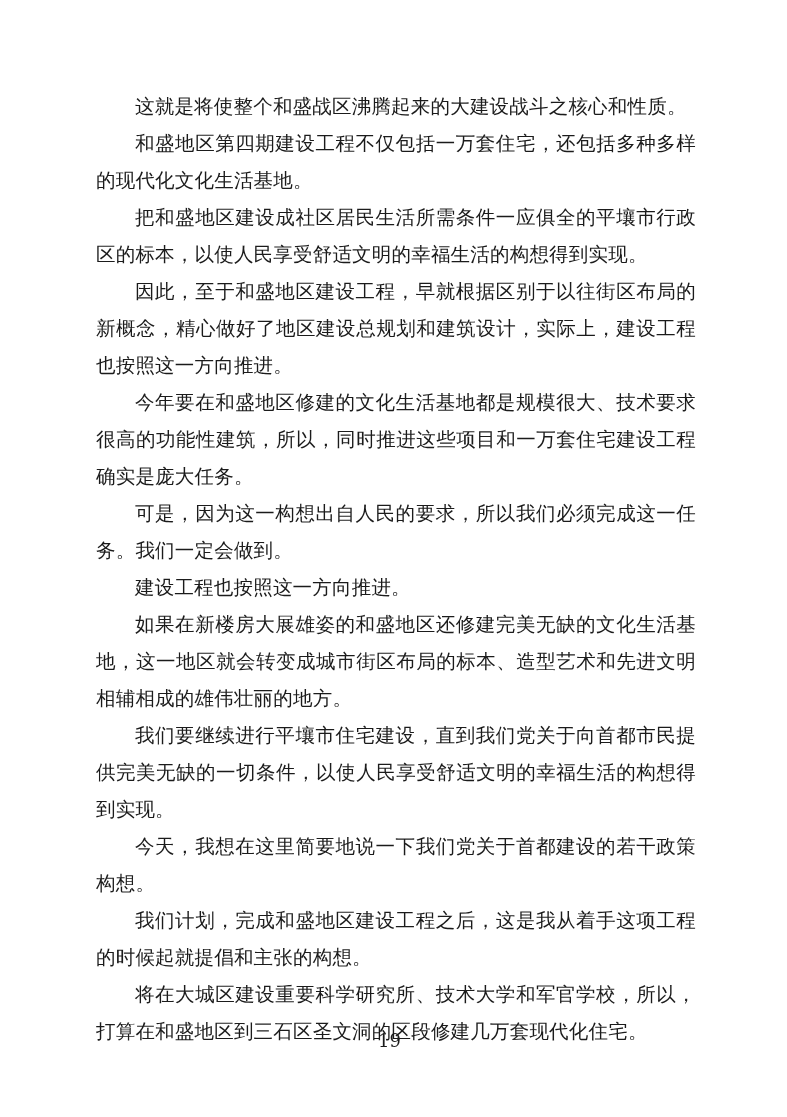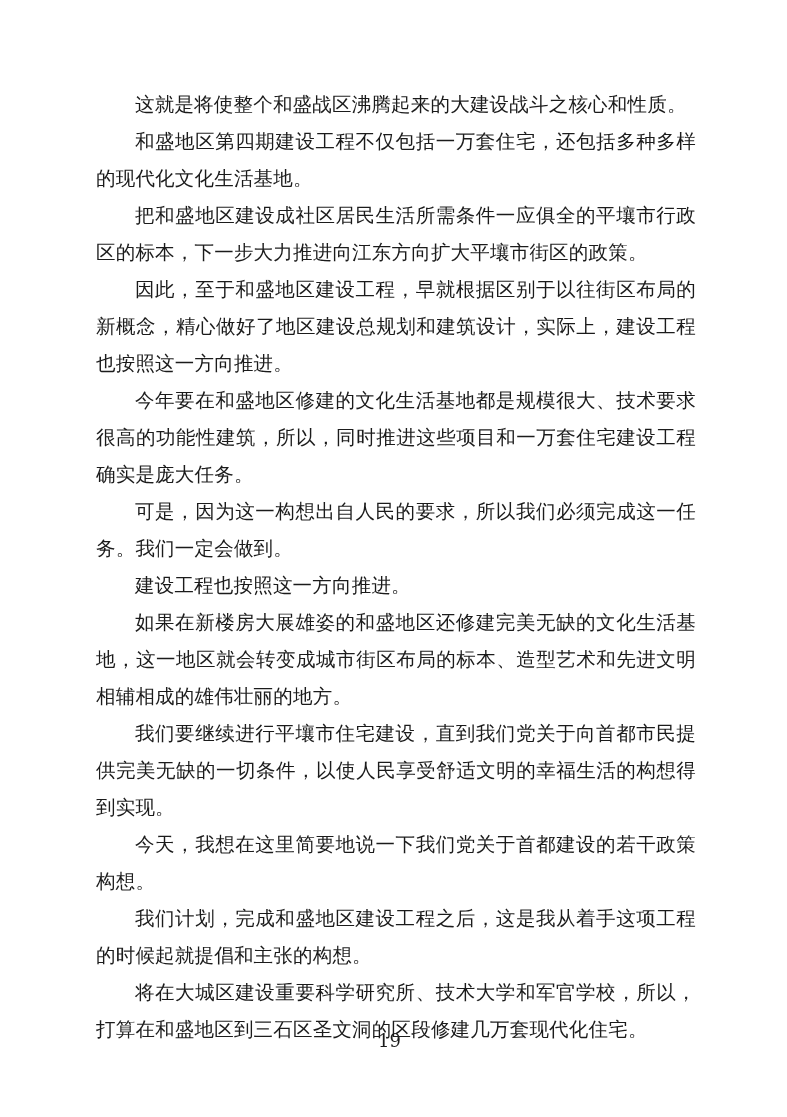--- a/index.html
+++ b/index.html
@@ -15,21 +15,21 @@
     box-sizing: border-box;
     overflow: hidden;
   }
   .content {
     position: absolute;
     left: 96px;
     top: 88px;
     width: 600px;
   }
   .para {
-    font-family: Liberation Mono, monospace;
+    font-family: Liberation Serif, serif;
     font-size: 19.5px;
     line-height: 37px;
     color: #1b1b1b;
     text-align: justify;
     text-justify: inter-ideograph;
     text-indent: 2em;
     margin: 0;
     letter-spacing: 0.2px;
   }
   .page-number {
@@ -43,21 +43,21 @@
     color: #1b1b1b;
   }
 </style>
 </head>
 <body>
 
 <div class="page">
   <div class="content">
     <p class="para">这就是将使整个和盛战区沸腾起来的大建设战斗之核心和性质。</p>
     <p class="para">和盛地区第四期建设工程不仅包括一万套住宅，还包括多种多样的现代化文化生活基地。</p>
-    <p class="para">把和盛地区建设成社区居民生活所需条件一应俱全的平壤市行政区的标本，下一步大力推进向江东方向扩大平壤市街区的政策。</p>
+    <p class="para">把和盛地区建设成社区居民生活所需条件一应俱全的平壤市行政区的标本，以使人民享受舒适文明的幸福生活的构想得到实现。</p>
     <p class="para">因此，至于和盛地区建设工程，早就根据区别于以往街区布局的新概念，精心做好了地区建设总规划和建筑设计，实际上，建设工程也按照这一方向推进。</p>
     <p class="para">今年要在和盛地区修建的文化生活基地都是规模很大、技术要求很高的功能性建筑，所以，同时推进这些项目和一万套住宅建设工程确实是庞大任务。</p>
     <p class="para">可是，因为这一构想出自人民的要求，所以我们必须完成这一任务。我们一定会做到。</p>
     <p class="para">建设工程也按照这一方向推进。</p>
     <p class="para">如果在新楼房大展雄姿的和盛地区还修建完美无缺的文化生活基地，这一地区就会转变成城市街区布局的标本、造型艺术和先进文明相辅相成的雄伟壮丽的地方。</p>
     <p class="para">我们要继续进行平壤市住宅建设，直到我们党关于向首都市民提供完美无缺的一切条件，以使人民享受舒适文明的幸福生活的构想得到实现。</p>
     <p class="para">今天，我想在这里简要地说一下我们党关于首都建设的若干政策构想。</p>
     <p class="para">我们计划，完成和盛地区建设工程之后，这是我从着手这项工程的时候起就提倡和主张的构想。</p>
     <p class="para">将在大城区建设重要科学研究所、技术大学和军官学校，所以，打算在和盛地区到三石区圣文洞的区段修建几万套现代化住宅。</p>
   </div>

